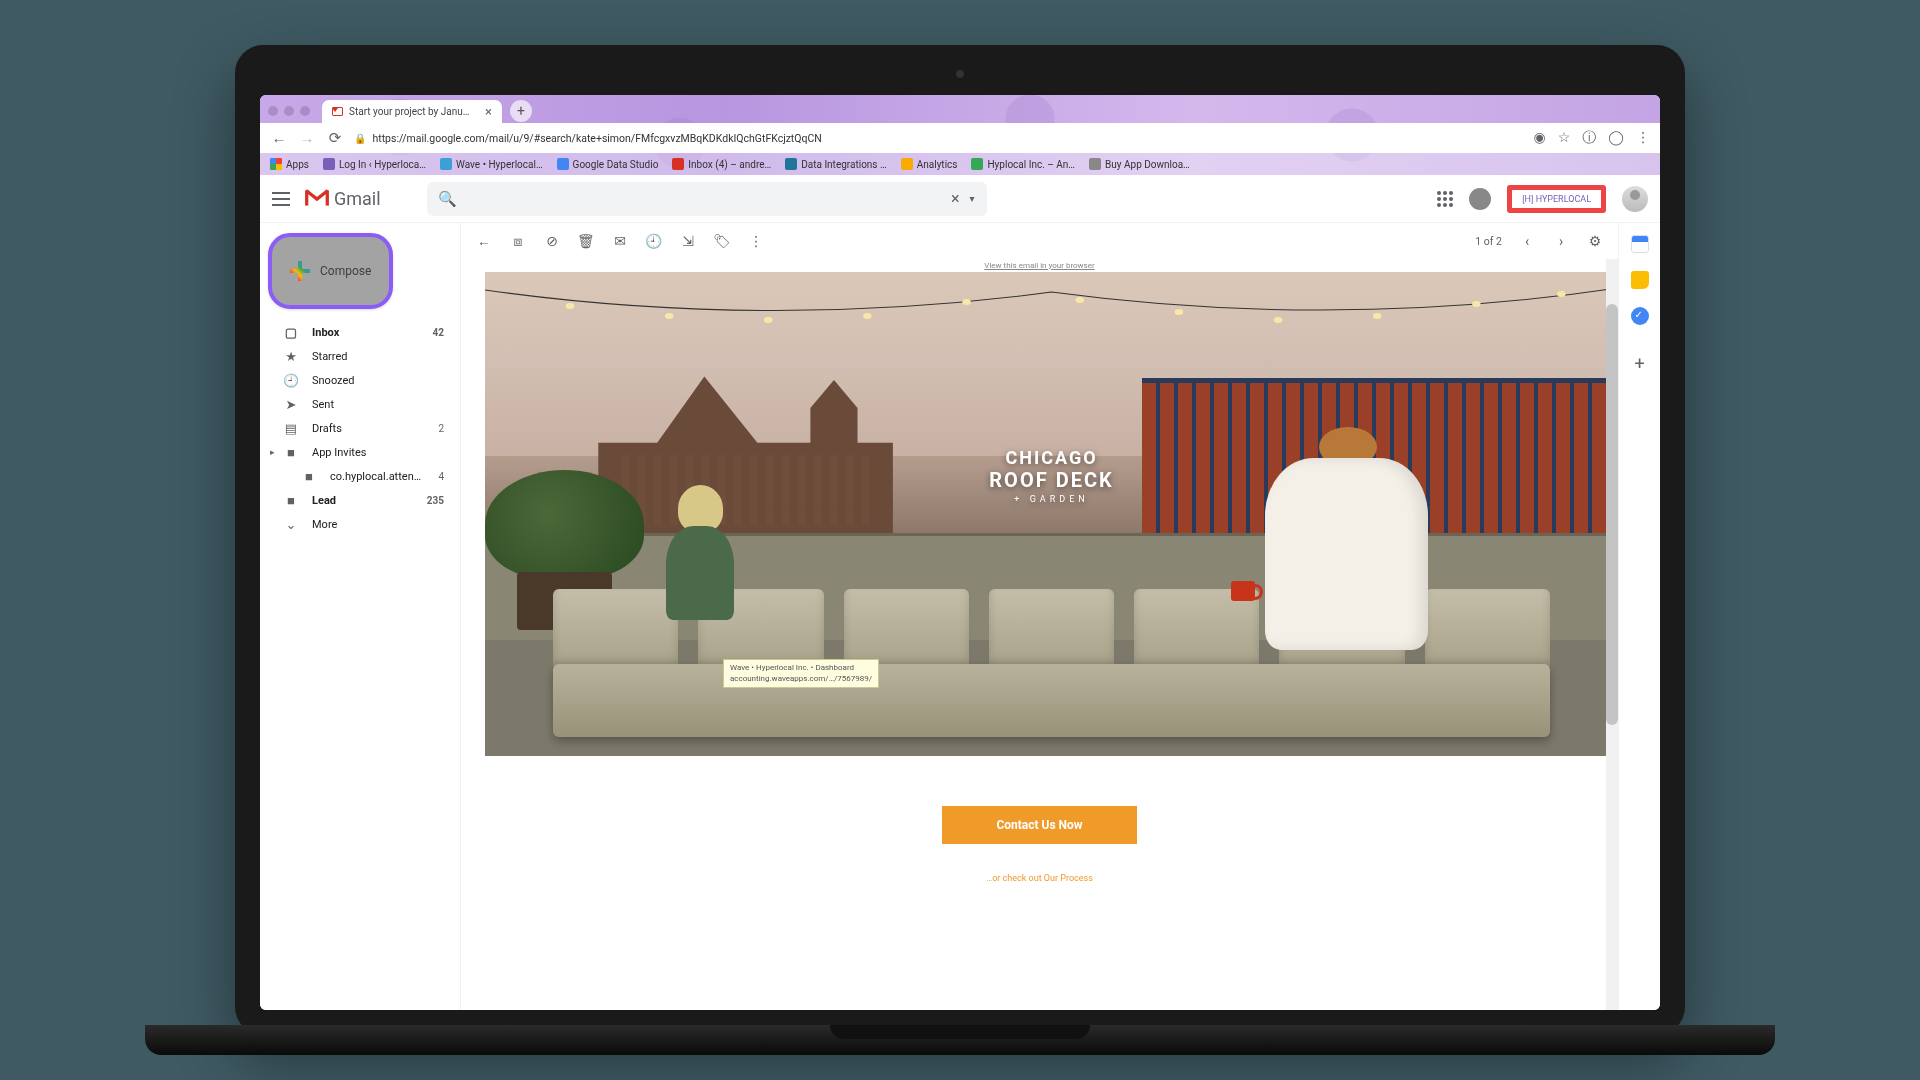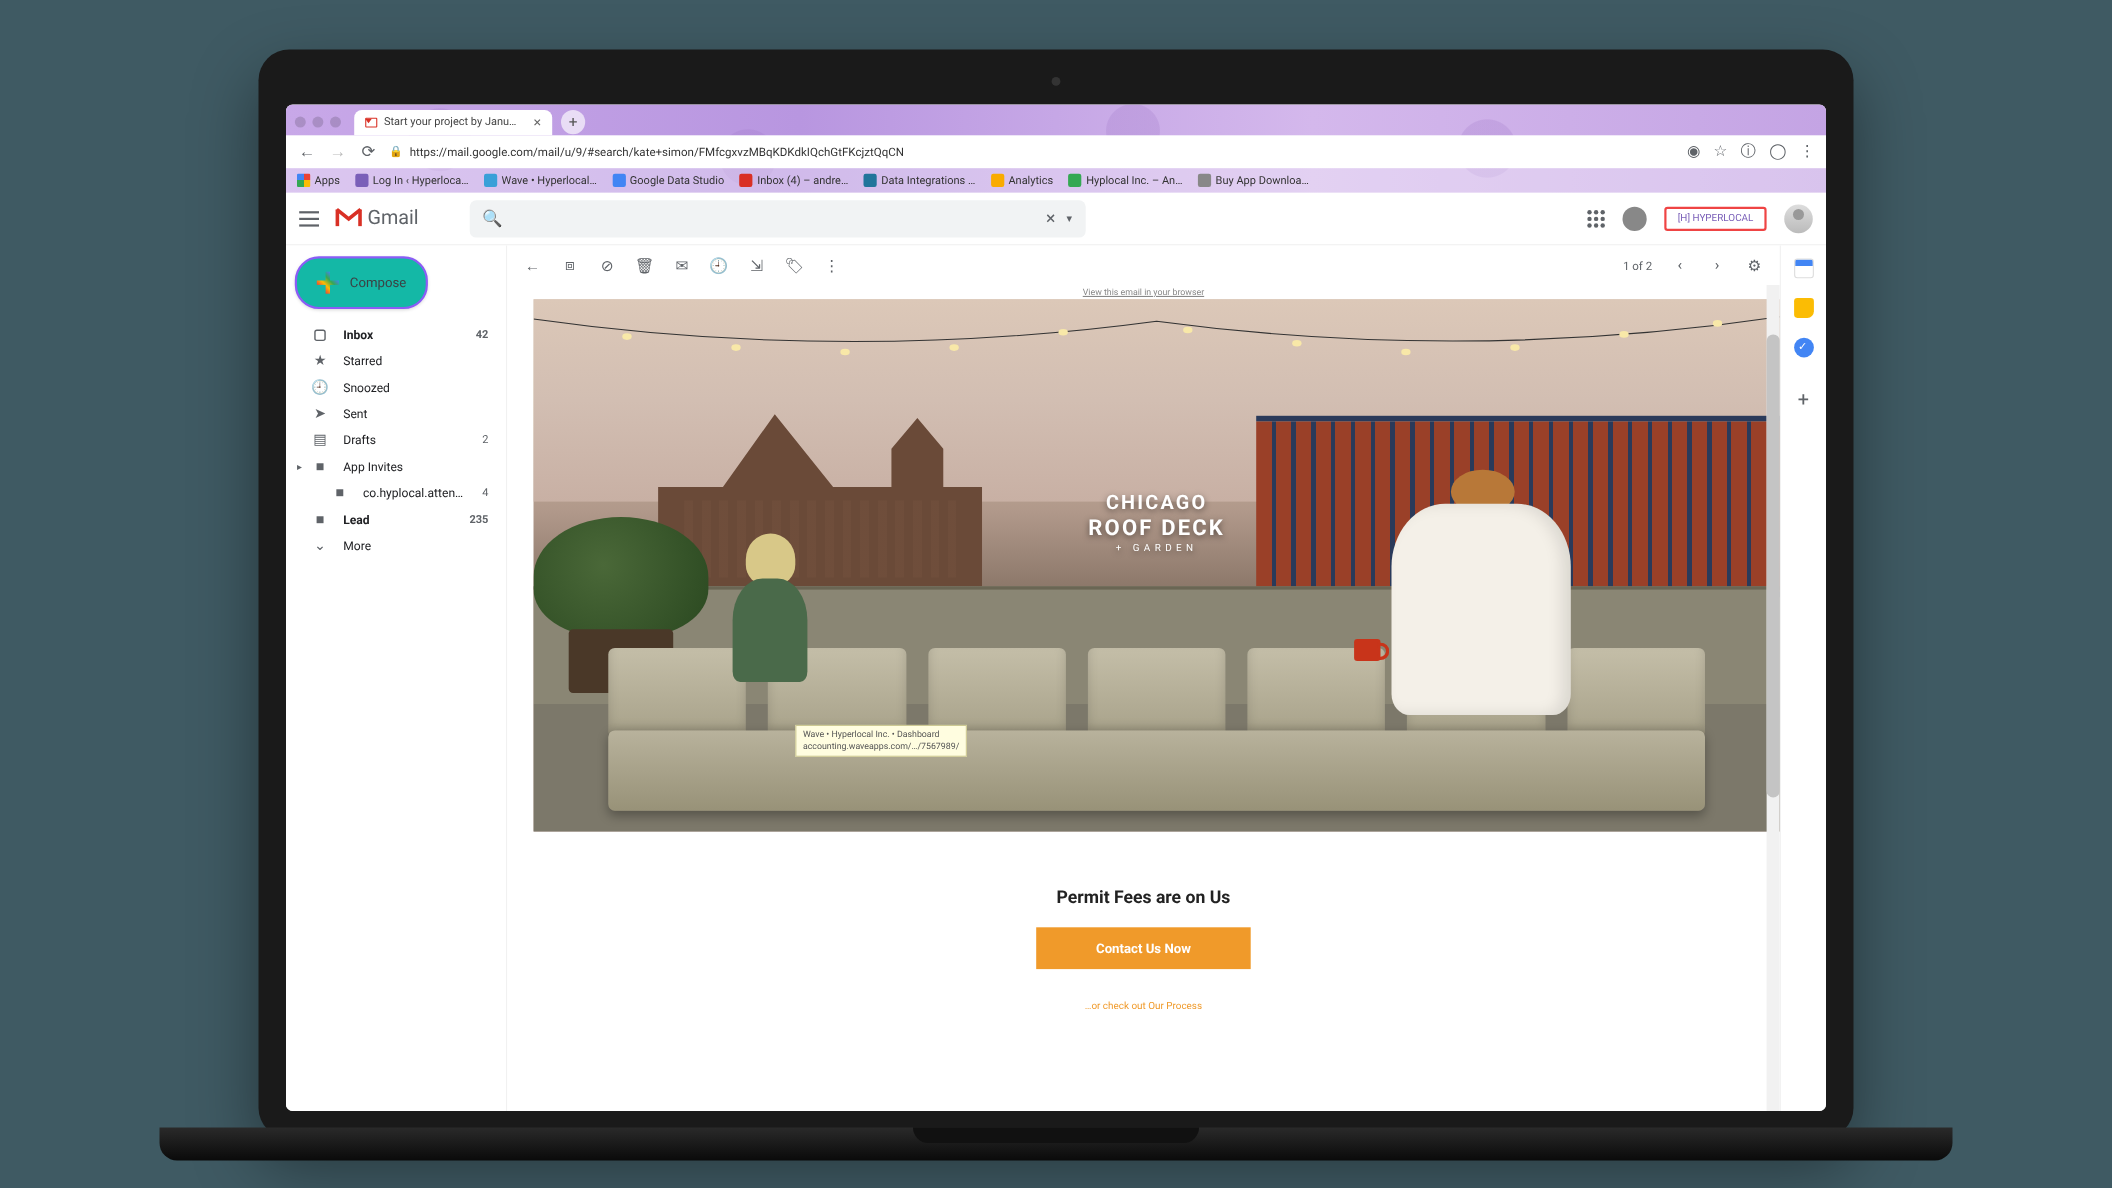--- a/index.html
+++ b/index.html
@@ -45,27 +45,27 @@
 .gmail-logo-m { width: 26px; height: 20px; position: relative; }
 .gmail-logo-m svg { width: 100%; height: 100%; }
 .search-container { flex: 1; max-width: 560px; background: #f1f3f4; border-radius: 6px; height: 34px; display: flex; align-items: center; padding: 0 12px; gap: 10px; margin-left: 32px; }
 .search-icon { color: #5f6368; font-size: 15px; }
 .search-x { color: #5f6368; cursor: pointer; font-size: 16px; margin-left: auto; }
 .search-dd { color: #5f6368; font-size: 10px; cursor: pointer; }
 .header-right { margin-left: auto; display: flex; align-items: center; gap: 16px; }
 .apps-grid { width: 16px; height: 16px; display: grid; grid-template-columns: repeat(3,1fr); gap: 2px; cursor: pointer; }
 .apps-grid span { background: #5f6368; border-radius: 50%; }
 .notif-badge { width: 22px; height: 22px; background: #888; border-radius: 50%; cursor: pointer; }
-.brand-chip { border: 2px solid #ef4444; padding: 4px 10px; font-size: 9px; color: #7a5fb8; border-radius: 3px; }
+.brand-chip { border: 5px solid #ef4444; padding: 4px 10px; font-size: 9px; color: #7a5fb8; border-radius: 3px; }
 .avatar { width: 26px; height: 26px; background: linear-gradient(#ddd,#bbb); border-radius: 50%; cursor: pointer; position: relative; overflow: hidden; }
 .avatar::after { content:''; position:absolute; top:4px; left:50%; transform:translateX(-50%); width:10px; height:10px; background:#999; border-radius:50%; }
 
 .gmail-body { flex: 1; display: flex; overflow: hidden; }
 .sidebar { width: 200px; padding: 10px 8px; display: flex; flex-direction: column; gap: 2px; }
-.compose-btn { display: flex; align-items: center; gap: 10px; background: #14b8a6; border: 2px solid #8b5cf6; border-radius: 22px; padding: 12px 18px; font-size: 12px; color: #3c4043; box-shadow: 0 1px 3px rgba(0,0,0,.15); width: fit-content; margin-bottom: 10px; cursor: pointer; }
+.compose-btn { display: flex; align-items: center; gap: 10px; background: #a3a3a3; border: 4px solid #8b5cf6; border-radius: 22px; padding: 24px 18px; font-size: 12px; color: #3c4043; box-shadow: 0 1px 3px rgba(0,0,0,.15); width: fit-content; margin-bottom: 10px; cursor: pointer; }
 .compose-plus { width: 20px; height: 20px; position: relative; }
 .compose-plus::before, .compose-plus::after { content: ''; position: absolute; background: linear-gradient(45deg,#ea4335,#fbbc04,#34a853,#4285f4); }
 .compose-plus::before { width: 100%; height: 4px; top: 8px; }
 .compose-plus::after { width: 4px; height: 100%; left: 8px; }
 .sb-item { display: flex; align-items: center; gap: 14px; padding: 4px 8px 4px 16px; font-size: 11px; color: #202124; border-radius: 0 14px 14px 0; cursor: pointer; }
 .sb-item.bold { font-weight: 700; }
 .sb-item.nested { padding-left: 34px; }
 .sb-count { margin-left: auto; font-size: 10px; color: #5f6368; }
 .sb-ic { width: 14px; height: 14px; display: flex; align-items: center; justify-content: center; color: #5f6368; font-size: 13px; }
 .sb-caret { position: absolute; margin-left: -14px; font-size: 9px; color: #5f6368; }
@@ -361,21 +361,20 @@
                 <div class="l1">CHICAGO</div>
                 <div class="l2">ROOF DECK</div>
                 <div class="l3">+ GARDEN</div>
               </div>
               <div class="hero-tooltip">
                 <div>Wave • Hyperlocal Inc. • Dashboard</div>
                 <div>accounting.waveapps.com/…/7567989/</div>
               </div>
             </div>
             <div class="email-body-text">
-              <div class="email-headline">Permit Fees are on Us</div>
               <div class="cta-btn">Contact Us Now</div>
               <div class="cta-sub">…or check out Our Process</div>
             </div>
             <div class="scrollbar">
                 <div class="scrollbar-thumb"></div>
               </div>
           </div>
         </div>
 
         <div class="right-rail">

